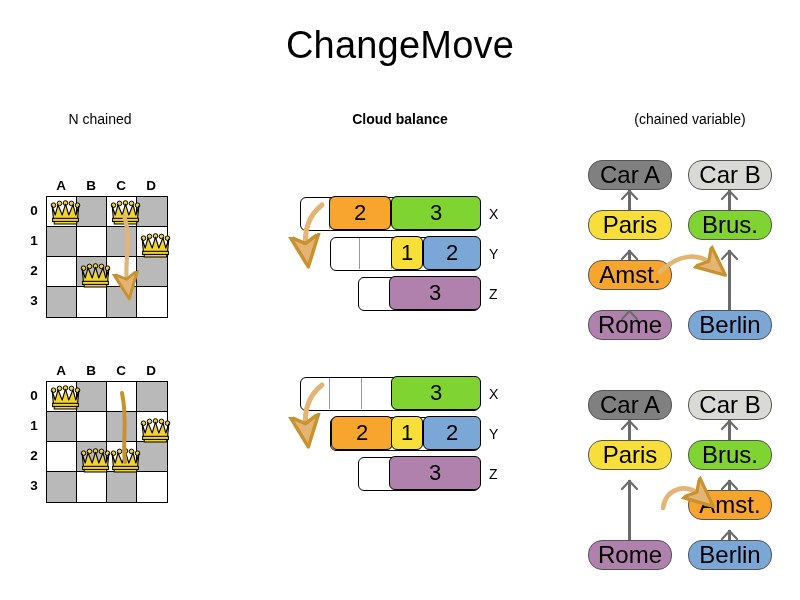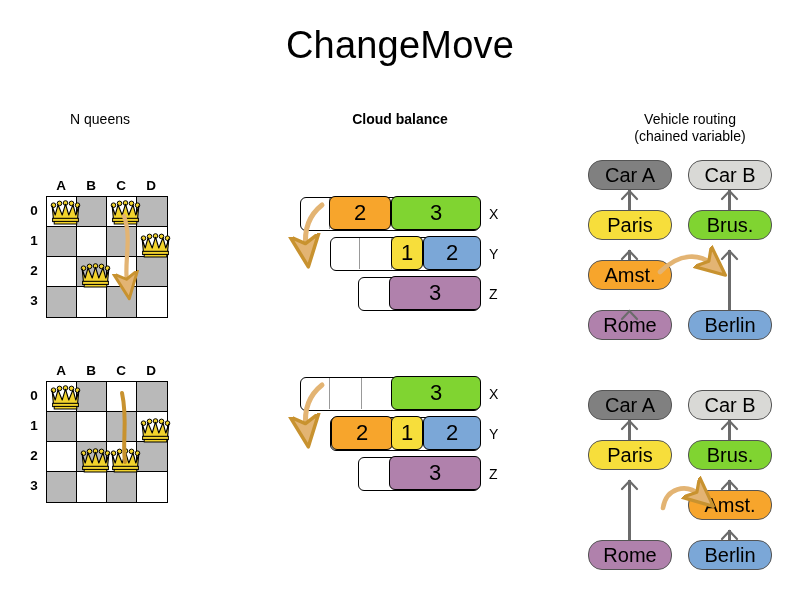--- a/index.html
+++ b/index.html
@@ -41,36 +41,35 @@
        border:1.6px solid #000;border-radius:6px;
        display:flex;align-items:center;justify-content:center;
        font-size:22px;color:#000;}
   .divline{position:absolute;top:0;width:1px;height:30.8px;background:#999;}
   .cloud-label{position:absolute;font-size:14px;color:#000;}
 
   
   .node{position:absolute;width:84px;height:30px;box-sizing:border-box;
         border:1.6px solid #555;border-radius:14px;
         display:flex;align-items:center;justify-content:center;
-        font-size:20px;color:#000;}
+        font-size:24px;color:#000;}
   .link{position:absolute;width:3px;background:#6b6b6b;}
   svg.overlay{position:absolute;left:0;top:0;width:800px;height:600px;
               pointer-events:none;}
 </style>
 </head>
 <body>
 
 <div class="stage">
 
   <div class="abs" id="title">ChangeMove</div>
 
-  <div class="abs section-title" style="left:15px;top:111px;width:170px;">N queens</div>
+  <div class="abs section-title" style="left:15px;top:111px;width:170px;">N chained</div>
   <div class="abs section-title" style="left:315px;top:111px;width:170px;font-weight:bold;">Cloud balance</div>
   <div class="abs section-title" style="left:605px;top:111px;width:170px;">
-    <div>Vehicle routing</div>
     <div>(chained variable)</div>
   </div>
 
   <div class="abs" style="left:0;top:0;">
 
     <div class="abs file-label" style="left:46px;top:178px;width:30px;">A</div>
     <div class="abs file-label" style="left:76px;top:178px;width:30px;">B</div>
     <div class="abs file-label" style="left:106px;top:178px;width:30px;">C</div>
     <div class="abs file-label" style="left:136px;top:178px;width:30px;">D</div>
 

